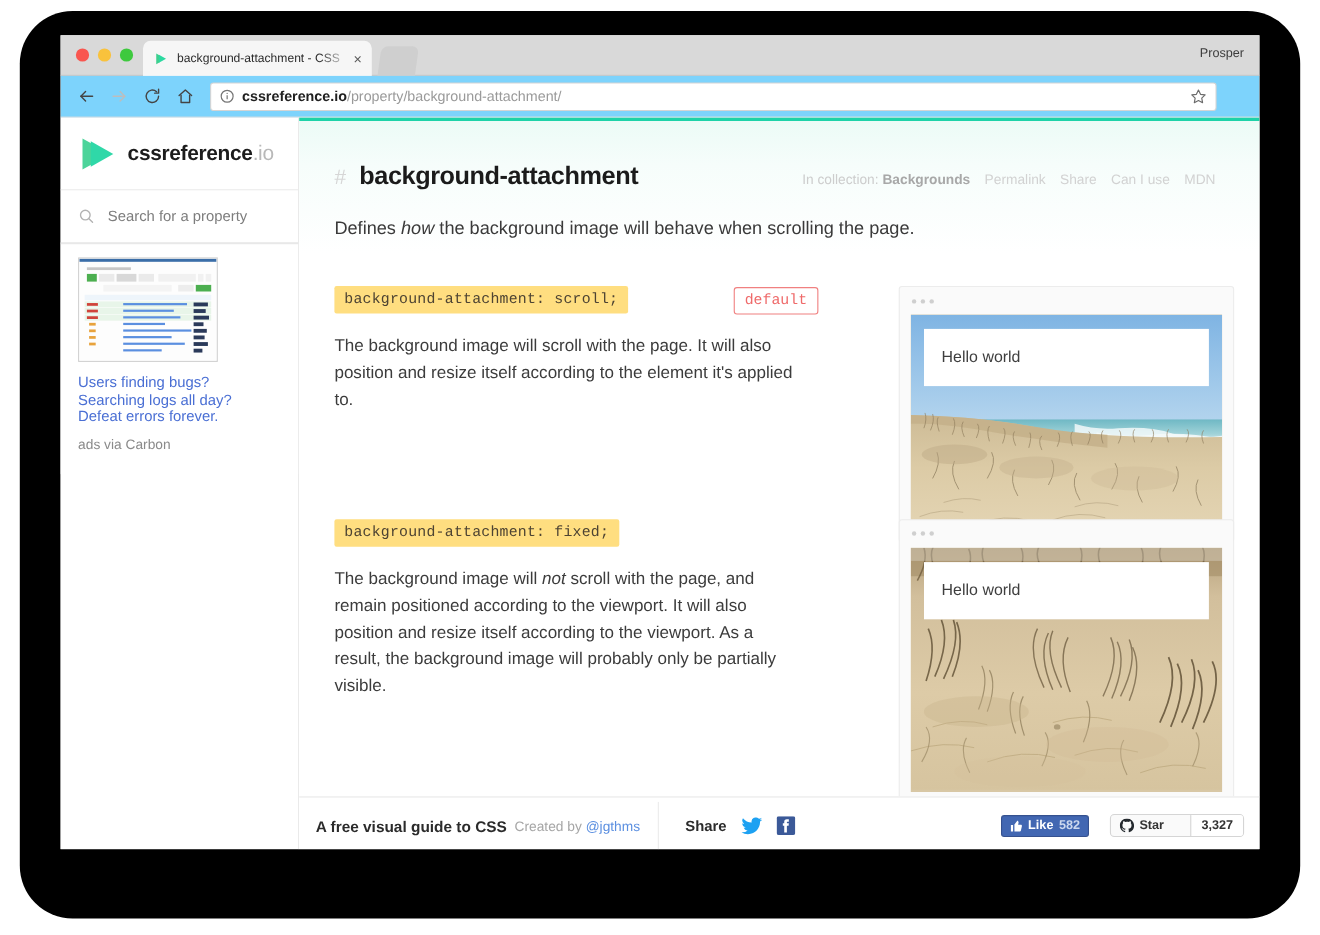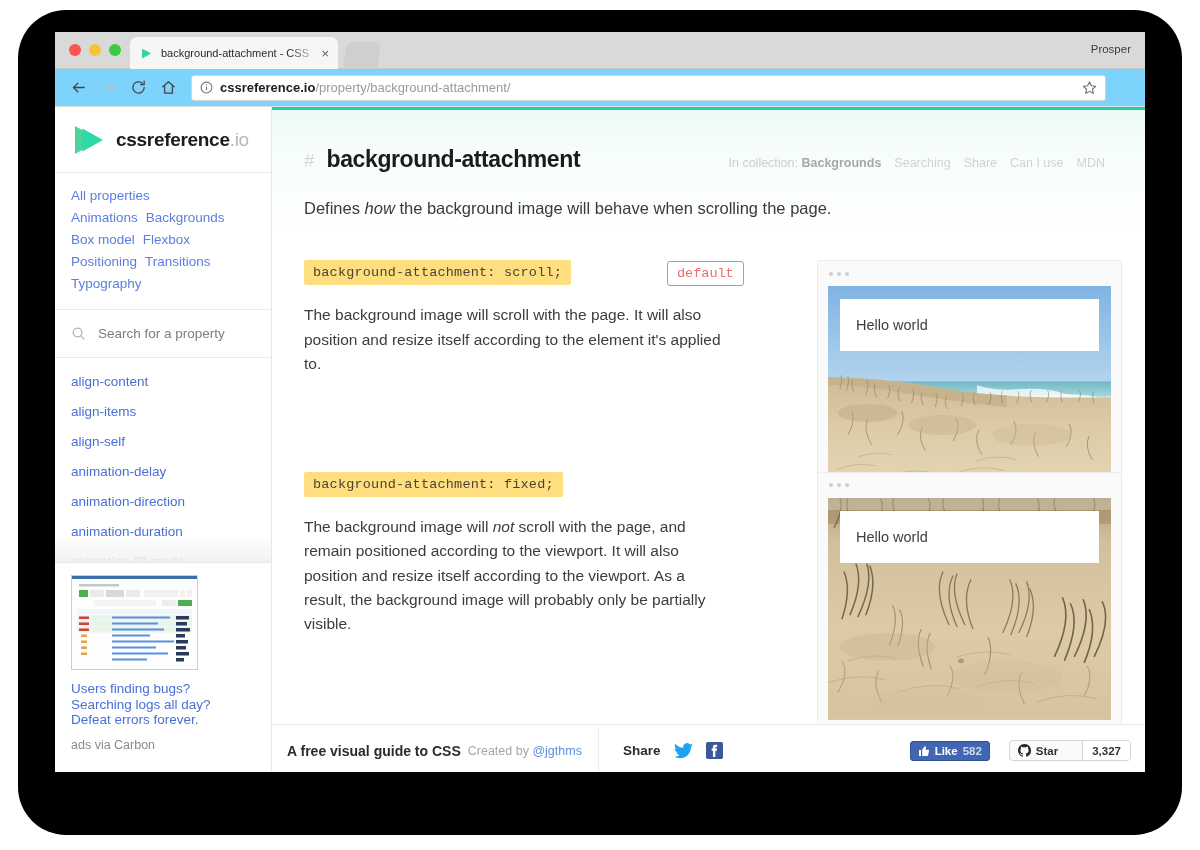--- a/index.html
+++ b/index.html
@@ -427,48 +427,31 @@
       <div id="logo-wrap">
         <span id="logo-mark">
           <svg width="36" height="34" viewBox="0 0 36 34">
             <path d="M4 3 L4 31 L13 26 L13 8 Z" fill="#4cd49a"></path>
             <path d="M11.5 5.5 L32 17 L11.5 28.5 Z" fill="#2fd8a8"></path>
           </svg>
         </span>
         <span id="logo-text"><span style="color:#1c1c1c;font-weight:700">cssreference</span><span>.io</span></span>
       </div>
 
-      <div id="collections">
-        <span class="row"><a href="#">All properties</a></span>
-        <span class="row"><a href="#">Animations</a><a href="#">Backgrounds</a></span>
-        <span class="row"><a href="#">Box model</a><a href="#">Flexbox</a></span>
-        <span class="row"><a href="#">Positioning</a><a href="#">Transitions</a></span>
-        <span class="row"><a href="#">Typography</a></span>
-      </div>
 
       <div id="searchwrap">
         <span id="search-icon">
           <svg width="15" height="15" viewBox="0 0 24 24" fill="none" stroke="#b3b3b3" stroke-width="2" stroke-linecap="round">
             <circle cx="10.5" cy="10.5" r="7"></circle>
               <line x1="15.8" y1="15.8" x2="21" y2="21"></line>
           </svg>
         </span>
         <input id="search-input" type="text" placeholder="Search for a property" style="">
       </div>
 
-      <div id="proplist">
-        <a href="#">align-content</a>
-        <a href="#">align-items</a>
-        <a href="#">align-self</a>
-        <a href="#">animation-delay</a>
-        <a href="#">animation-direction</a>
-        <a href="#">animation-duration</a>
-        <a href="#">animation-fill-mode</a>
-        <div id="proplist-fade"></div>
-      </div>
 
       <div id="adbox">
         <div id="ad-thumb">
           <svg width="125" height="93" viewBox="0 0 125 93">
             <rect x="0" y="0" width="125" height="93" fill="#fdfdfd"></rect>
             <rect x="0" y="0" width="125" height="3" fill="#3b6ea8"></rect>
             <rect x="7" y="8" width="40" height="2.5" fill="#c7c7c7"></rect>
             <rect x="7" y="14" width="9" height="7" fill="#4caf50"></rect>
             <rect x="18" y="14" width="14" height="7" fill="#eaeaea"></rect>
             <rect x="34" y="14" width="18" height="7" fill="#d8d8d8"></rect>
@@ -530,21 +513,21 @@
     <div id="main">
       <div id="accentline"></div>
 
       <div id="content">
 
         <div id="titlerow">
           <span id="hash">#</span>
           <h1 id="page-title">background-attachment</h1>
           <div id="meta-links">
             <span class="collection-label"><span>In collection:</span> <b>Backgrounds</b></span>
-            <a href="#">Searching</a>
+            <a href="#">Permalink</a>
             <a href="#">Share</a>
             <a href="#">Can I use</a>
             <a href="#">MDN</a>
           </div>
         </div>
 
         <p id="intro"><span>Defines </span><i>how</i><span> the background image will behave when scrolling the page.</span></p>
 
         <div class="section">
           <div class="sec-left">

